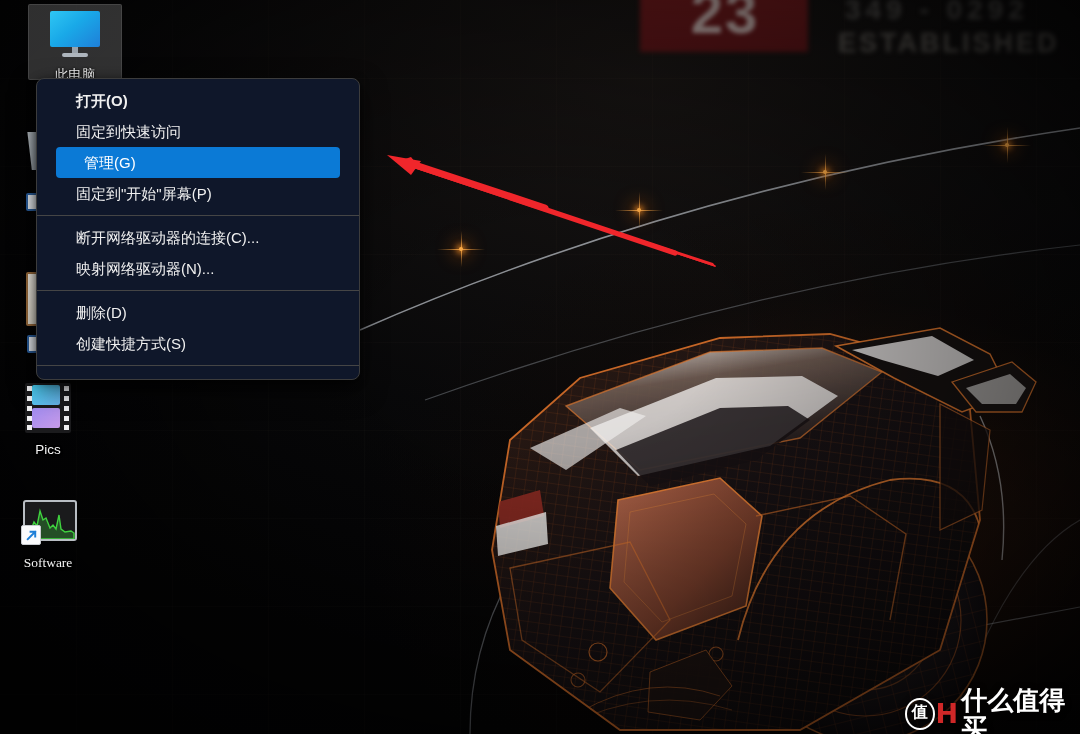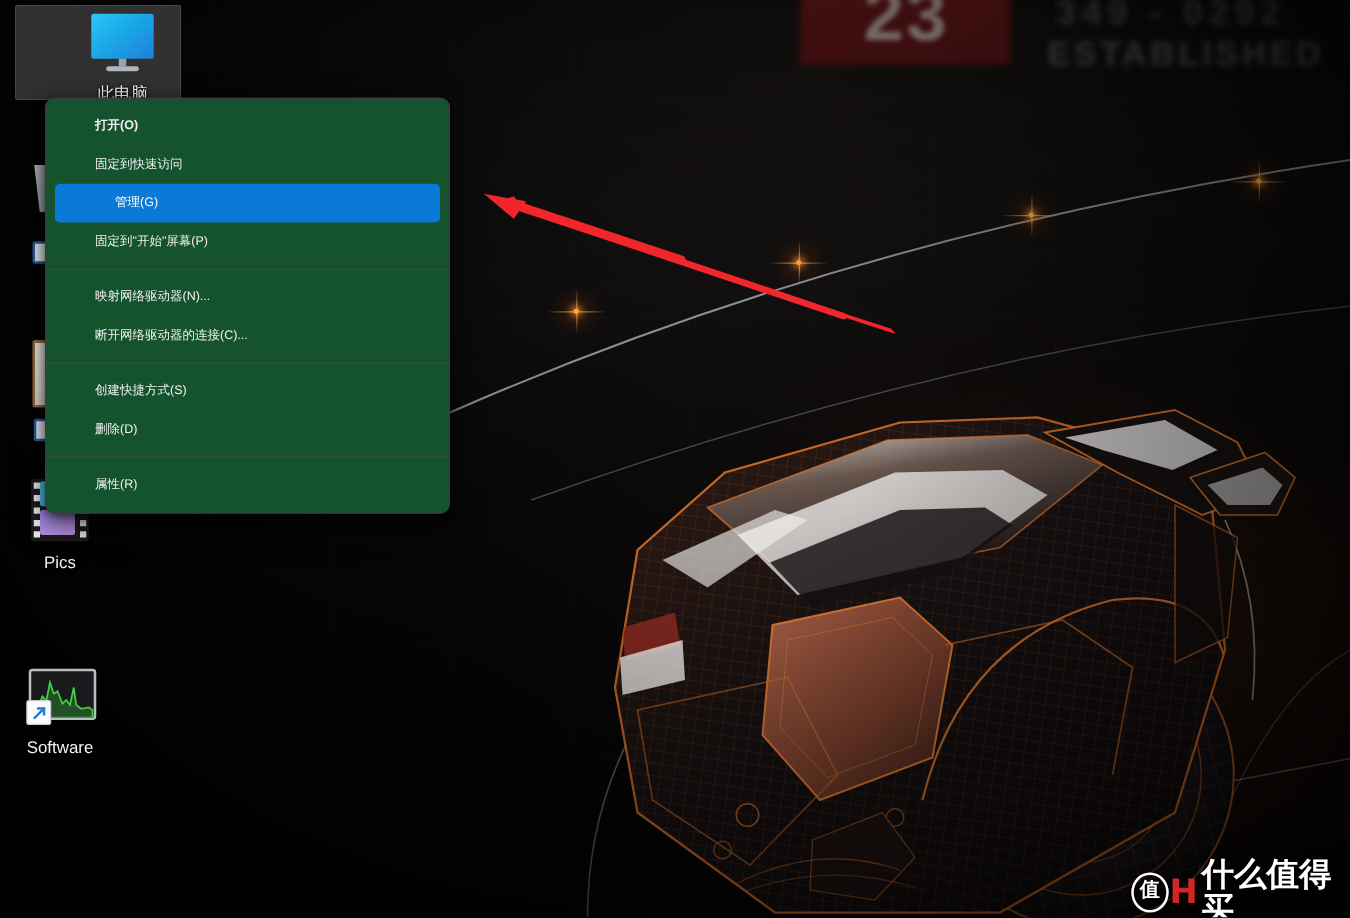--- a/index.html
+++ b/index.html
@@ -231,40 +231,40 @@
     background: #e9edf2;
     border: 2px solid #2a5e9e;
     border-radius: 2px;
   }
 
   
   #context-menu {
     position: absolute;
     left: 36px; top: 78px;
     width: 322px;
-    background: #14532d;
+    background: #0f172a;
     border: 1px solid #3c3c3c;
     border-radius: 8px;
     box-shadow: 0 10px 26px rgba(0,0,0,0.62), 0 2px 8px rgba(0,0,0,0.5);
     padding: 6px 0 7px 0;
     color: #f0f0f0;
-    font-size: 10px;
+    font-size: 15px;
   }
   .menu-item {
     height: 31px;
     line-height: 31px;
     padding-left: 39px;
     white-space: nowrap;
     cursor: default;
   }
   .menu-item.bold { font-weight: 700; }
   .menu-item.highlighted {
     background: #0b7ad6;
-    margin: 0 7px;
-    padding-left: 48px;
+    margin: 0 19px;
+    padding-left: 28px;
     border-radius: 4px;
     color: #ffffff;
   }
   .menu-sep {
     height: 1px;
     background: #454545;
     margin: 6px 0 6px 0;
   }
 
   
@@ -427,21 +427,21 @@
 
   <div class="wall-vign"></div>
 
   <div class="recycle">
     <div class="bin-body"></div>
   </div>
   <div class="chip-hidden" style="left:26px; top:193px;"></div>
   <div class="doc-hidden"></div>
   <div class="chip-hidden" style="left:27px; top:335px;"></div>
 
-  <div class="icon-cell selected" style="left:12px; top:4px; height:74px;padding-left:39px;">
+  <div class="icon-cell selected" style="left:28px; top:4px; height:74px;">
     <div class="icon-art">
       <div class="mon-screen"></div>
         <div class="mon-neck"></div>
         <div class="mon-base"></div>
     </div>
     <div class="icon-label">此电脑</div>
   </div>
 
   <div class="icon-cell" style="left:2px; top:380px;">
     <div class="icon-art">
@@ -455,21 +455,21 @@
       <div class="film-hole" style="left:44px; top:16px;"></div>
       <div class="film-hole" style="left:44px; top:26px;"></div>
       <div class="film-hole" style="left:44px; top:36px;"></div>
       <div class="film-hole" style="left:44px; top:45px;"></div>
       <div class="film-frame top"></div>
       <div class="film-frame bot"></div>
     </div>
     <div class="icon-label">Pics</div>
   </div>
 
-  <div class="icon-cell" style="left:2px; top:528px;">
+  <div class="icon-cell" style="left:2px; top:493px;font-family:Liberation Serif, serif;">
     <div class="icon-art">
       <div class="sw-frame">
         <svg viewBox="0 0 50 37" width="50" height="37">
           <path d="M1 32 L6 28 L9 20 L12 24 L15 9 L18 18 L21 16 L25 26 L28 23 L31 27 L34 13 L36 27 L40 30 L46 29 L49 31 L49 37 L1 37 Z" fill="rgba(60,190,60,0.32)" stroke="#3fd13f" stroke-width="1.4"></path>
         </svg>
       </div>
       <div class="sw-badge">
         <svg viewBox="0 0 14 14" width="13" height="13">
           <path d="M3 11 L11 3 M6 3 L11 3 L11 8" fill="none" stroke="#1f7fd8" stroke-width="2.1" stroke-linecap="square"></path>
         </svg>
@@ -478,27 +478,26 @@
     <div class="icon-label">Software</div>
   </div>
 
 
   <div id="context-menu">
     <div class="menu-item bold">打开(O)</div>
     <div class="menu-item">固定到快速访问</div>
     <div class="menu-item highlighted">管理(G)</div>
     <div class="menu-item">固定到"开始"屏幕(P)</div>
     <div class="menu-sep"></div>
+    <div class="menu-item">断开网络驱动器的连接(C)...</div>
     <div class="menu-item">映射网络驱动器(N)...</div>
-    <div class="menu-item">断开网络驱动器的连接(C)...</div>
     <div class="menu-sep"></div>
+    <div class="menu-item">删除(D)</div>
     <div class="menu-item">创建快捷方式(S)</div>
-    <div class="menu-item">删除(D)</div>
     <div class="menu-sep"></div>
-    <div class="menu-item">属性(R)</div>
   </div>
 
   <svg id="annotation-arrow" viewBox="0 0 345 125">
     <path d="M 341 122 L 30 20 L 24 16 L 36 12 L 44 22 L 34 19 L 338 118 Z" fill="#f0262b"></path>
     <path d="M 340 121 L 26 17" stroke="#f0262b" stroke-width="1.4" stroke-linecap="round"></path>
     <path d="M 300 108 L 32 18" stroke="#f0262b" stroke-width="5.2" stroke-linecap="round"></path>
     <path d="M 170 63 L 34 18" stroke="#f0262b" stroke-width="7" stroke-linecap="round"></path>
     <path d="M 12 10 L 46 16 L 36 30 Z" fill="#f0262b"></path>
   </svg>
 

